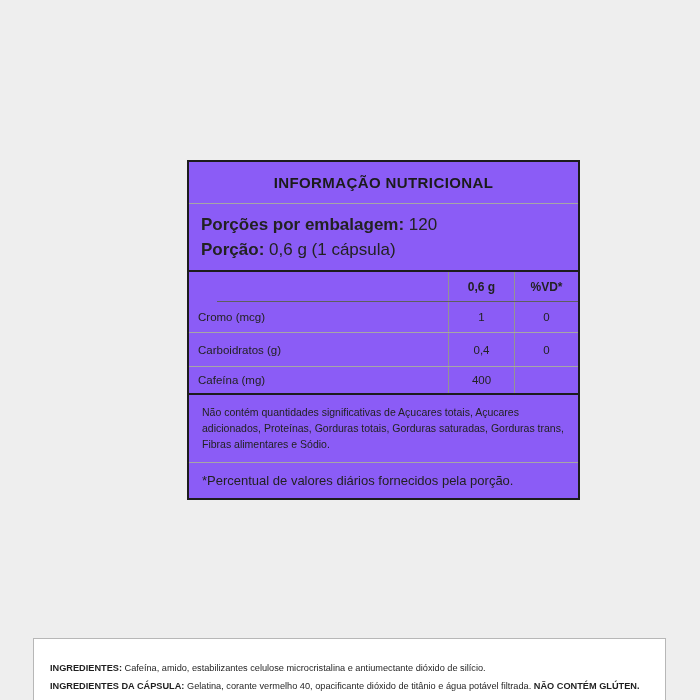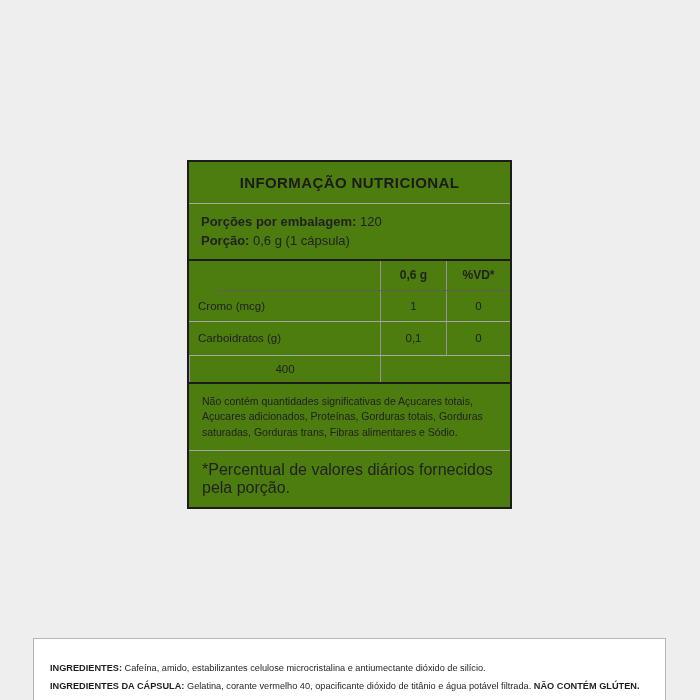--- a/index.html
+++ b/index.html
@@ -7,37 +7,37 @@
     width: 700px; height: 700px;
     background: #eeeeee;
     font-family: "Liberation Sans", sans-serif;
     color: #222222;
     position: relative;
     overflow: hidden;
   }
   .label-card {
     position: absolute;
     left: 187px; top: 160px;
-    width: 325px;
+    width: 393px;
     box-sizing: border-box;
-    background: #4d7c0f;
+    background: #8b5cf6;
     border: 2px solid #1c1c1c;
   }
   .title-row {
     height: 41px;
     display: flex; align-items: center; justify-content: center;
     font-weight: bold;
     font-size: 15px;
     letter-spacing: 0.4px;
     border-bottom: 1px solid #a6a6a6;
     color: #1b1b1b;
   }
   .servings {
     padding: 9px 12px 8px 12px;
-    font-size: 13px;
+    font-size: 17px;
     line-height: 1.45;
     border-bottom: 2px solid #1c1c1c;
   }
   .b { font-weight: bold; }
   .t-row {
     display: grid;
     grid-template-columns: 1fr 66px 64px;
     box-sizing: border-box;
   }
   .t-row .c-name {
@@ -56,21 +56,21 @@
   .r2 { height: 34px; border-bottom: 1px solid #a6a6a6; }
   .r3 { height: 28px; border-bottom: 2px solid #1c1c1c; }
   .note {
     padding: 10px 2px 9px 13px;
     font-size: 10.5px;
     line-height: 1.5;
     border-bottom: 1px solid #a6a6a6;
   }
   .footnote {
     padding: 10px 13px;
-    font-size: 16px;
+    font-size: 13px;
   }
   .ingredients {
     position: absolute;
     left: 33px; top: 638px;
     width: 633px;
     box-sizing: border-box;
     background: #ffffff;
     border: 1px solid #b7b7b7;
     padding: 20px 16px 6px 16px;
     font-size: 9.2px;
@@ -106,25 +106,26 @@
     </div>
 
     <div class="t-row r1">
       <div class="c-name">Cromo (mcg)</div>
       <div class="c-val">1</div>
       <div class="c-val">0</div>
     </div>
 
     <div class="t-row r2">
       <div class="c-name">Carboidratos (g)</div>
-      <div class="c-val">0,1</div>
+      <div class="c-val">0,4</div>
       <div class="c-val">0</div>
     </div>
 
     <div class="t-row r3">
+      <div class="c-name">Cafeína (mg)</div>
       <div class="c-val">400</div>
       <div class="c-val"></div>
     </div>
 
     <div class="note">Não contém quantidades significativas de Açucares totais, Açucares adicionados, Proteínas, Gorduras totais, Gorduras saturadas, Gorduras trans, Fibras alimentares e Sódio.</div>
 
     <div class="footnote">*Percentual de valores diários fornecidos pela porção.</div>
 
   </section>
 

